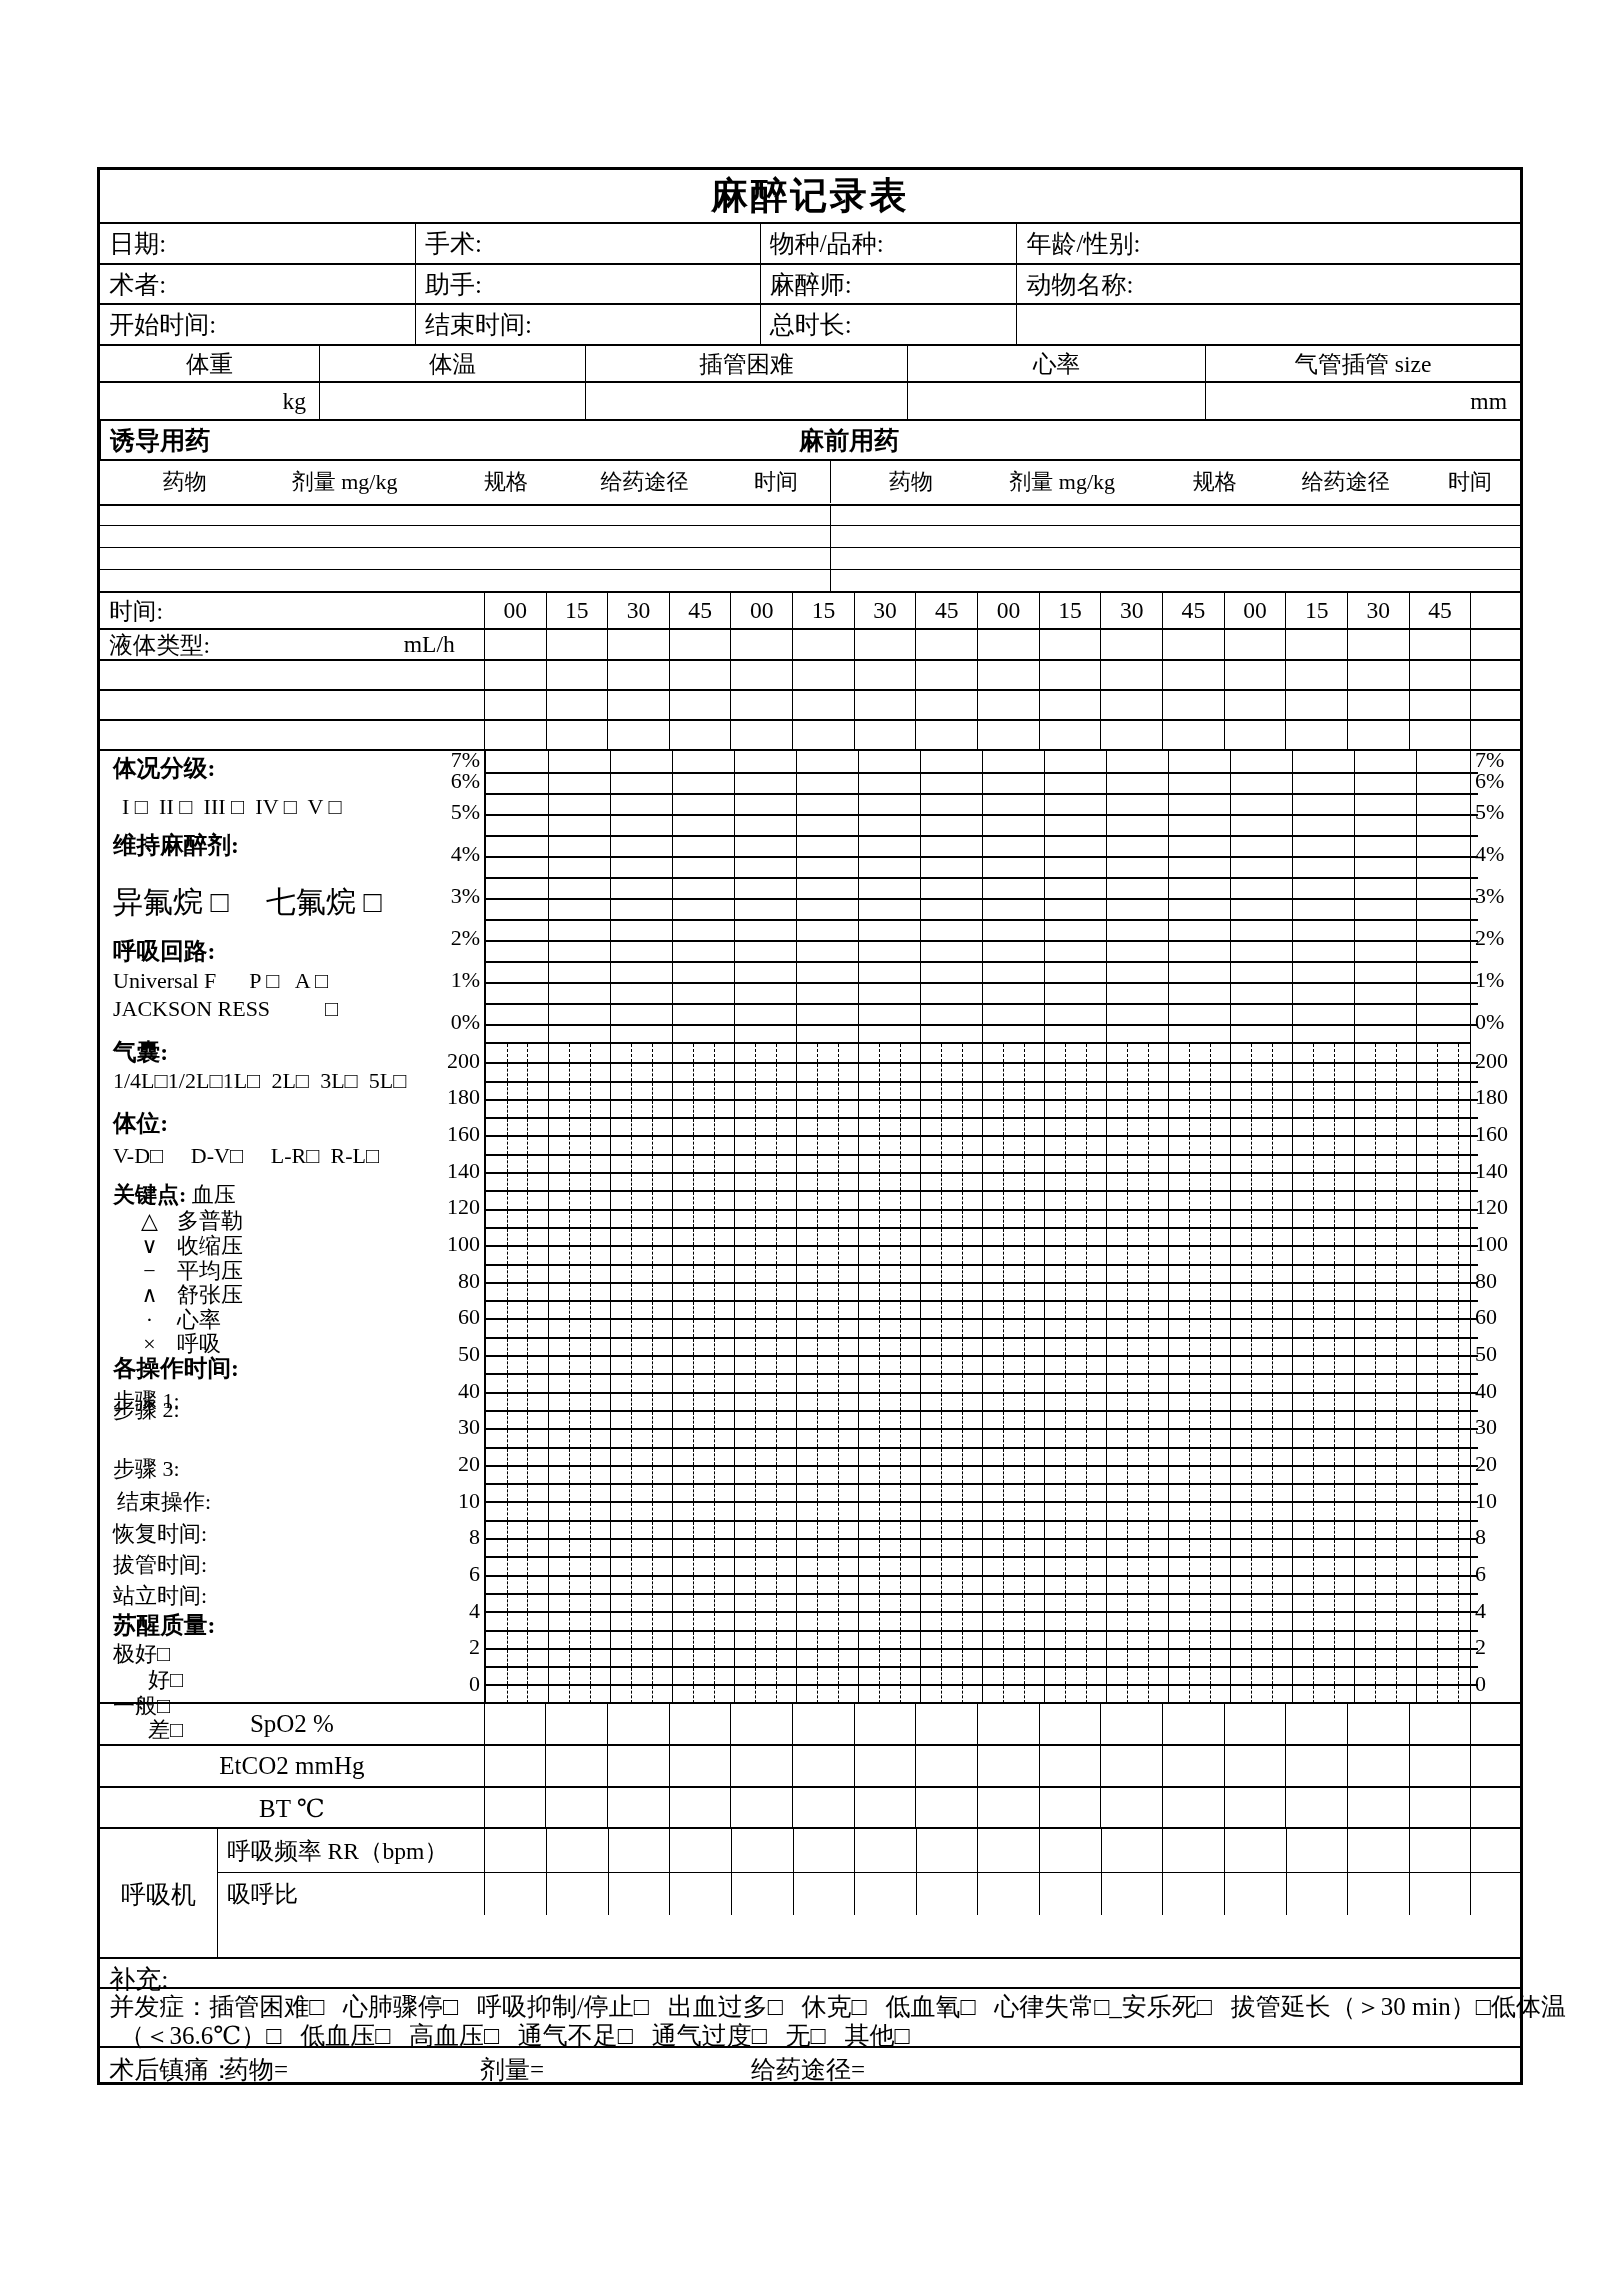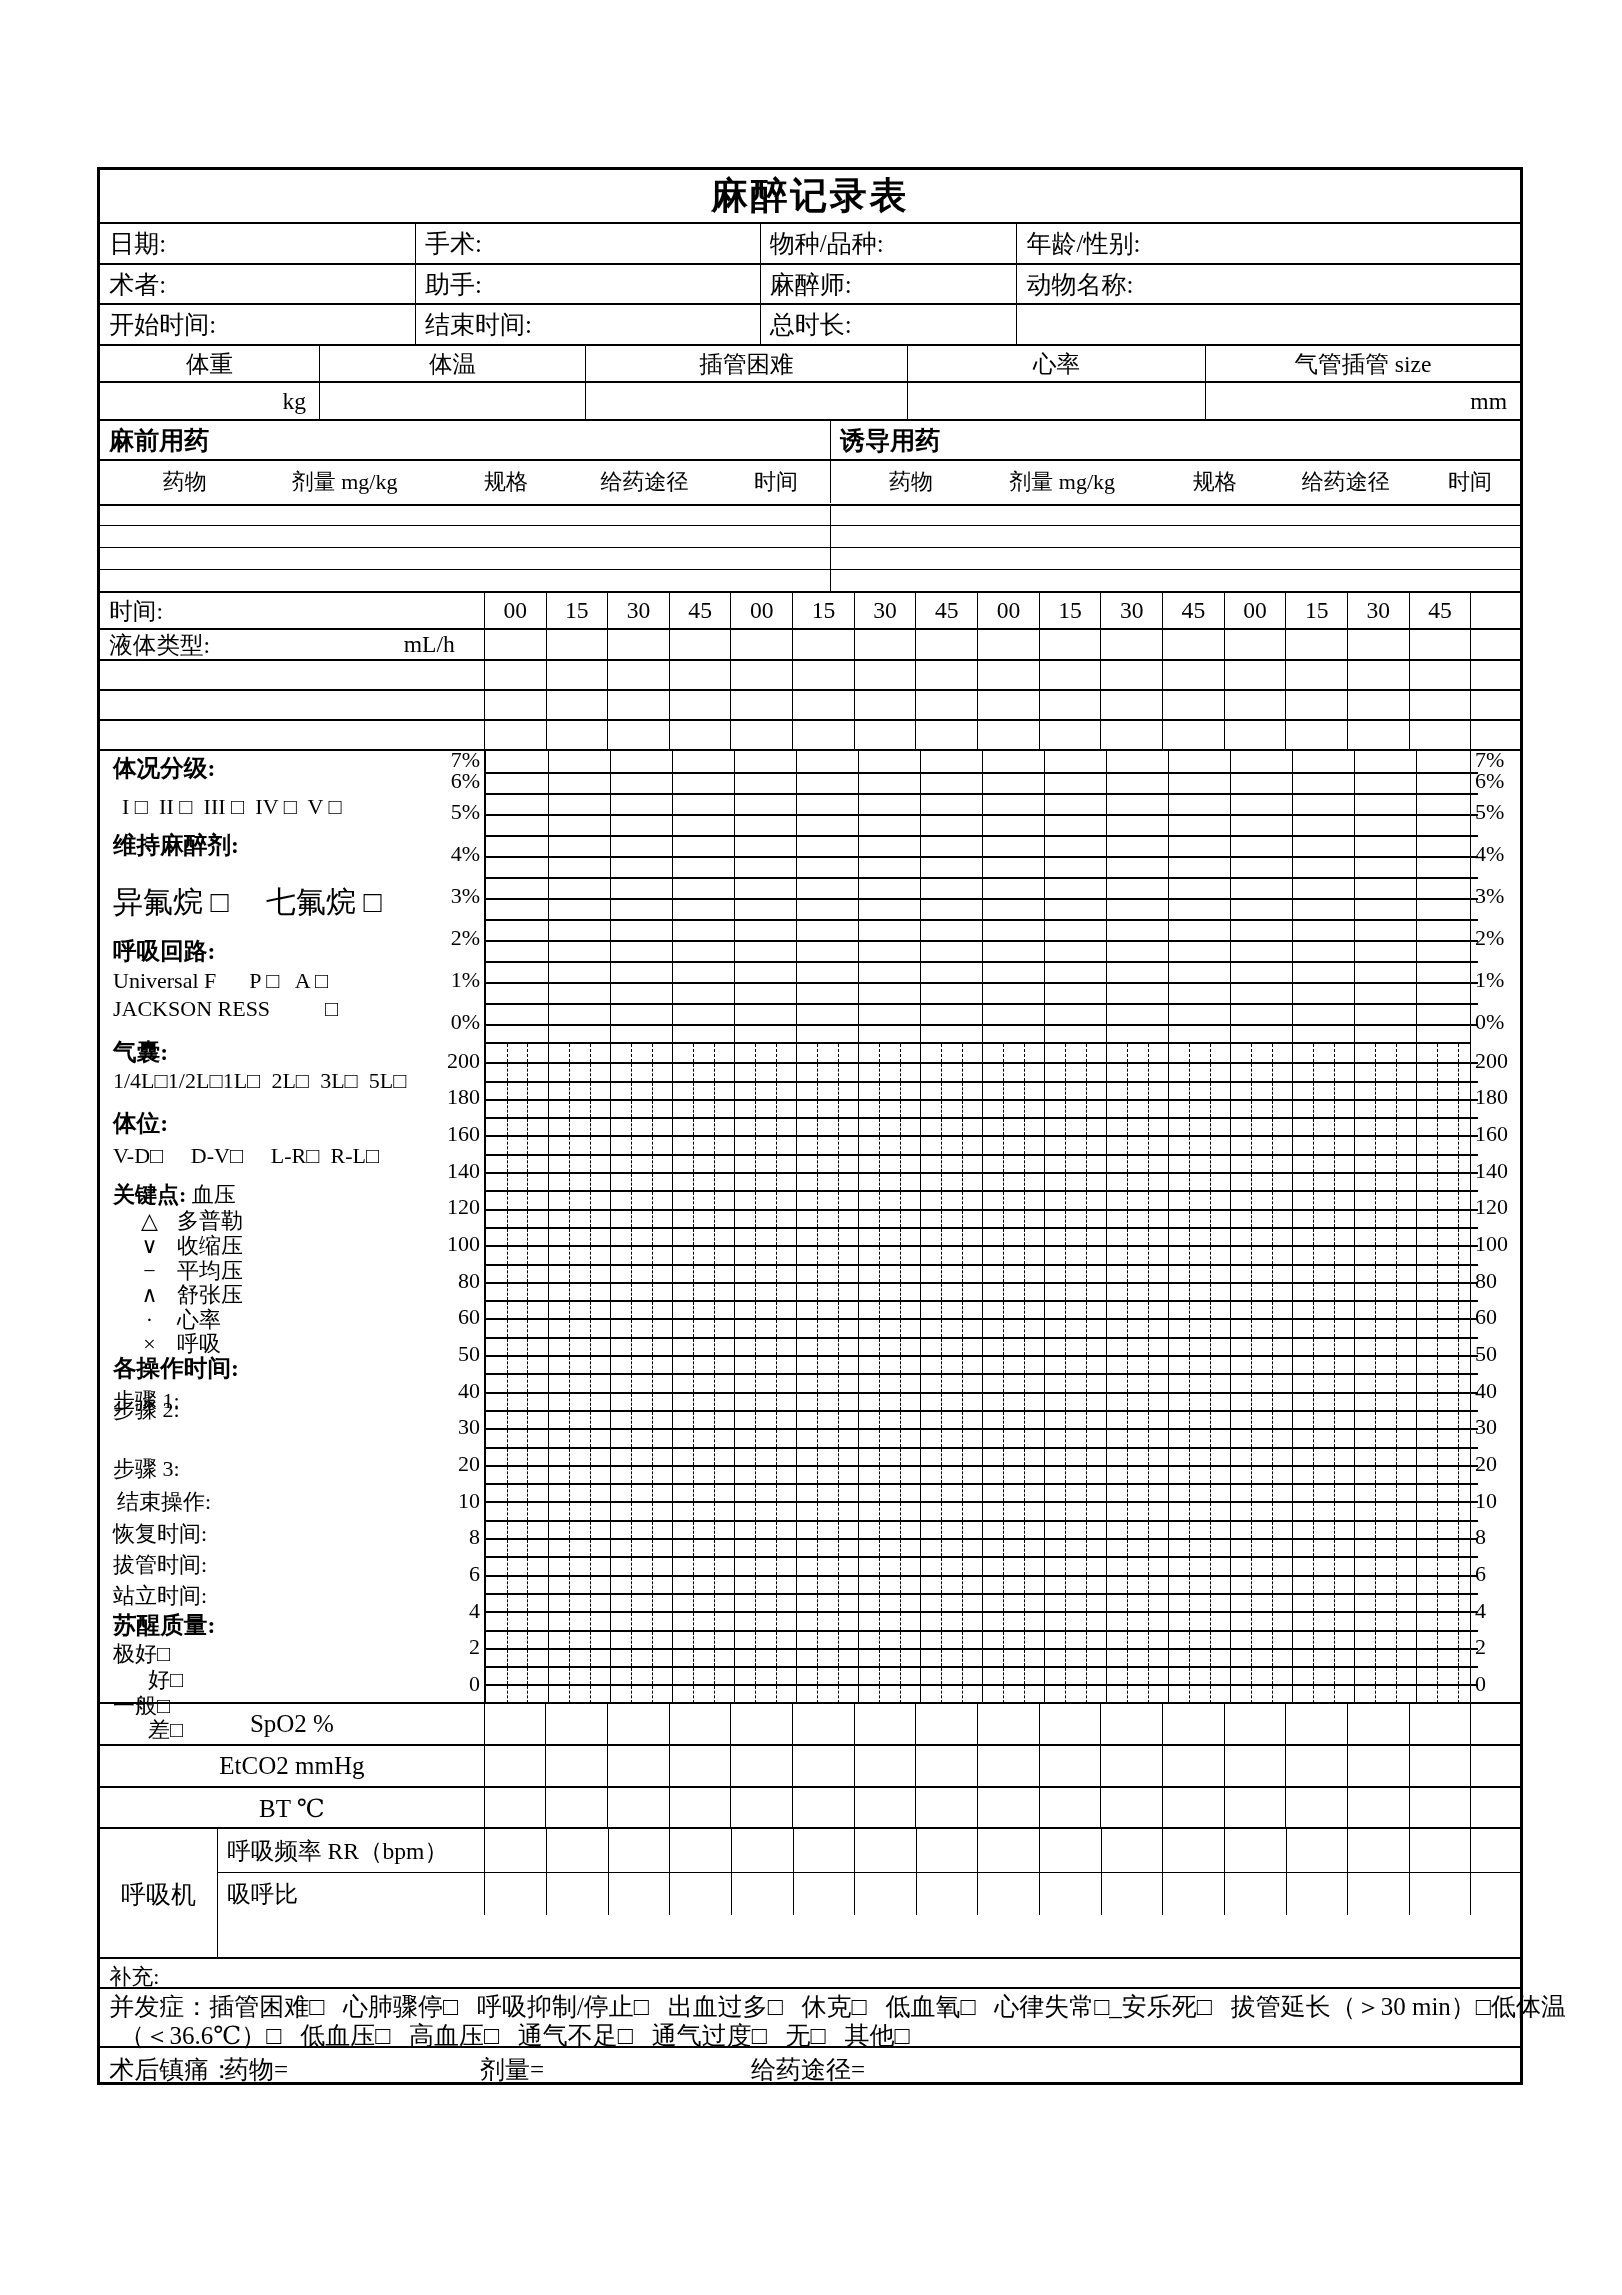--- a/index.html
+++ b/index.html
@@ -11,21 +11,21 @@
   .band{position:absolute;left:0;width:1420px;box-sizing:border-box;}
   .bt2{border-top:1.3px solid #000;} .bt3{border-top:2px solid #000;} .bt4{border-top:2.6px solid #000;}
   .titleband{display:flex;align-items:center;justify-content:center;
              font-size:37px;font-weight:bold;letter-spacing:2.6px;}
   .cellrow{display:flex;}
   .cell{box-sizing:border-box;display:flex;align-items:center;overflow:hidden;}
   .cell.bl{border-left:1.3px solid #000;}
   .cell.left{justify-content:flex-start;padding-left:9.2px;}
   .cell.center{justify-content:center;}
   .cell.right{justify-content:flex-end;padding-right:13px;}
-  .f34{font-size:22px;} .f36{font-size:23.6px;} .f38{font-size:25px;}
+  .f34{font-size:26px;} .f36{font-size:23.6px;} .f38{font-size:25px;}
   .bold{font-weight:bold;}
   .gridband{position:absolute;box-sizing:border-box;display:grid;}
   .gc{box-sizing:border-box;}
   .gc.bl{border-left:1.3px solid #000;}
   .gc.bt{border-top:2px solid #000;}
   .nc{position:relative;}
   .nc::before,.nc::after{content:"";position:absolute;top:0;bottom:0;border-left:1.3px dashed #000;}
   .nc::before{left:33.3%;} .nc::after{left:66.6%;}
   .sidebar{position:absolute;box-sizing:border-box;border-right:2px solid #000;}
   .sb-item{position:absolute;left:0;width:366px;padding-left:13px;font-size:22px;
@@ -77,22 +77,22 @@
           <div class="cell bl center f36" style="width: 315px;">气管插管 size</div>
         </div>
         <div class="band cellrow bt3" style="top: 211px; height: 38px;">
           <div class="cell right f36" style="width: 219px;">kg</div>
           <div class="cell bl right f36" style="width: 266px;"></div>
           <div class="cell bl right f36" style="width: 322px;"></div>
           <div class="cell bl right f36" style="width: 298px;"></div>
           <div class="cell bl right f36" style="width: 315px;">mm</div>
         </div>
         <div class="band cellrow bt4" style="top: 249px; height: 41px;">
+          <div class="cell bl left f38 bold" style="width: 690px;">诱导用药</div>
           <div class="cell left f38 bold" style="width: 730px;">麻前用药</div>
-          <div class="cell bl left f38 bold" style="width: 690px;">诱导用药</div>
         </div>
         <div class="band bt3" style="top: 289px; height: 44px;">
           <div class="medhdr" style="left: 0px; width: 730px; border-left: none;">
             <span style="left: 11.6%;">药物</span>
             <span style="left: 33.5%;">剂量 mg/kg</span>
             <span style="left: 55.6%;">规格</span>
             <span style="left: 74.6%;">给药途径</span>
             <span style="left: 92.6%;">时间</span>
           </div>
           <div class="medhdr" style="left: 730px; width: 690px; border-left: 1.3px solid rgb(0, 0, 0);">

